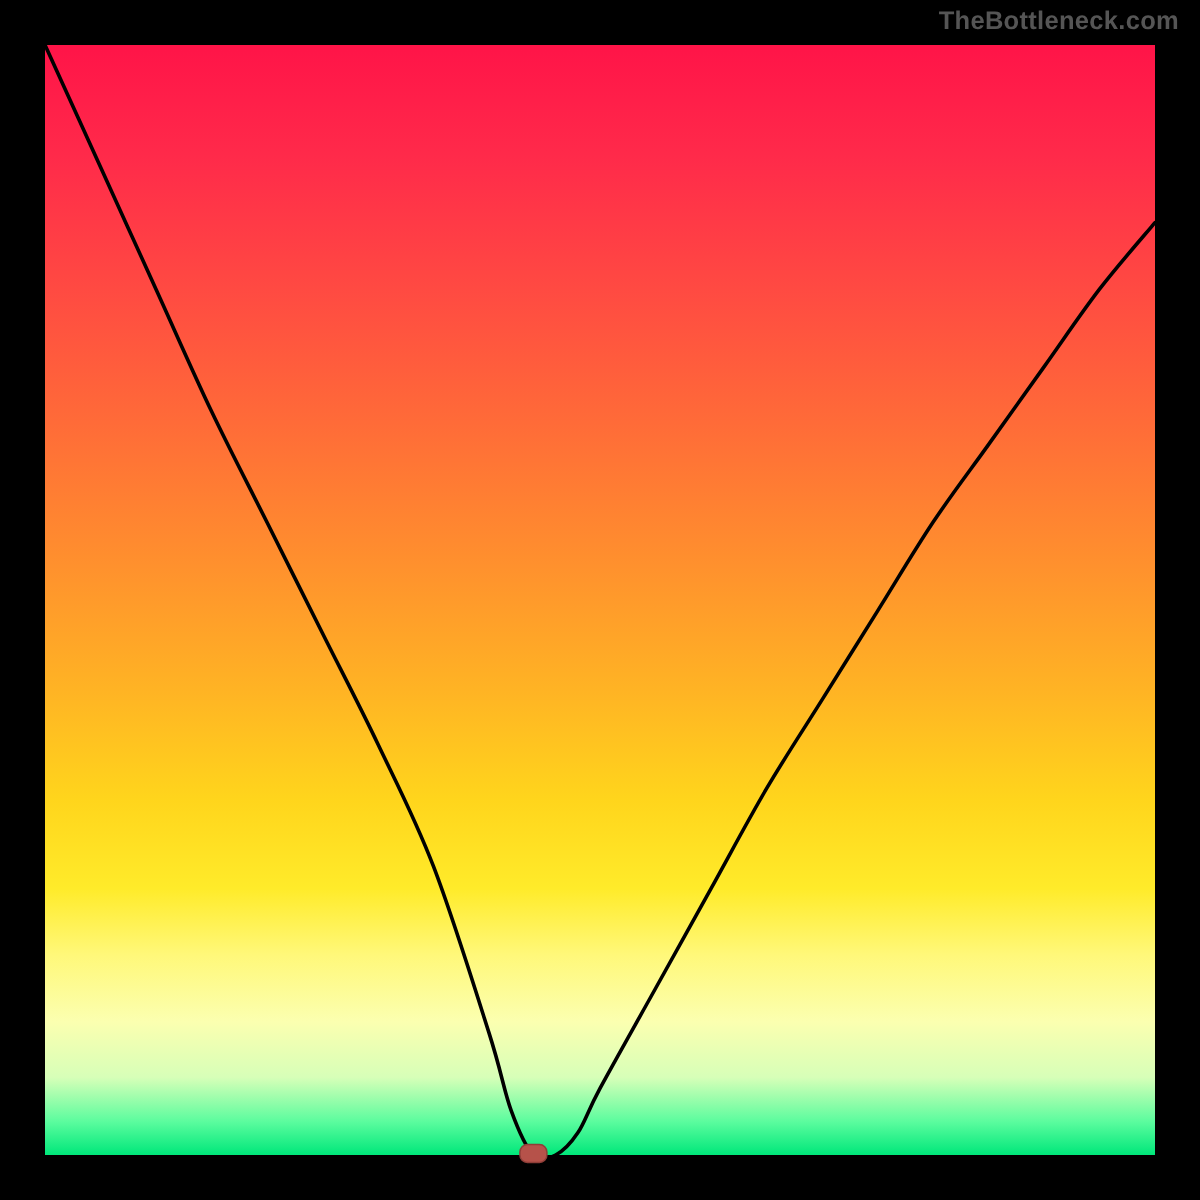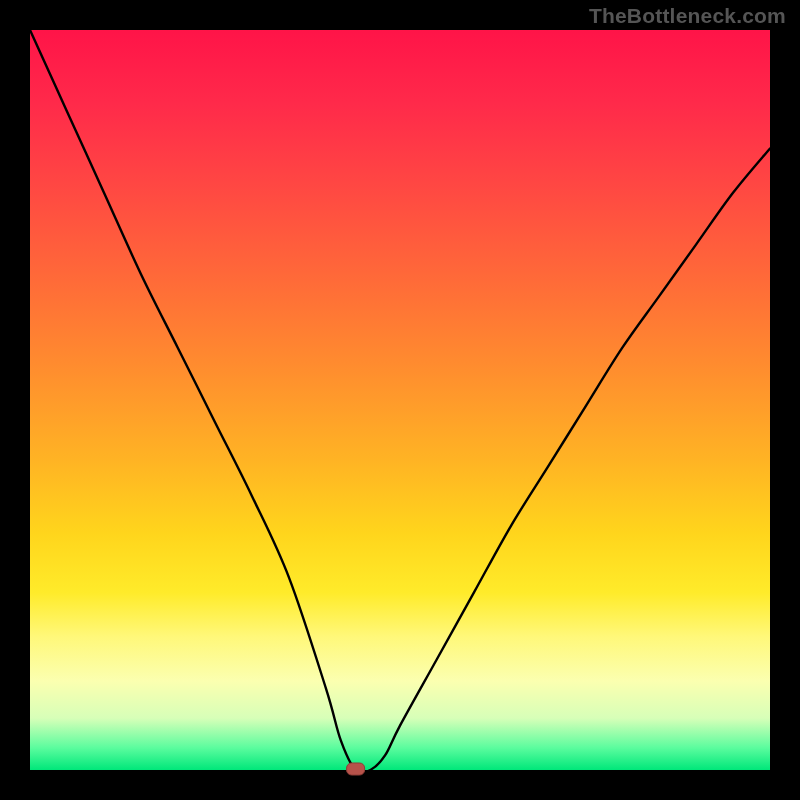--- a/index.html
+++ b/index.html
@@ -47,21 +47,21 @@
     top: 0;
     width: 740px;
     height: 740px;
     overflow: visible;
   }
   .watermark {
     position: absolute;
     top: 4px;
     right: 14px;
     color: #555;
-    font-size: 21px;
+    font-size: 17px;
     font-weight: 600;
     letter-spacing: 0.2px;
     user-select: none;
   }
   .marker {
     fill: #b6524a;
     stroke: #8f3e38;
     stroke-width: 1;
   }
   .curve {

